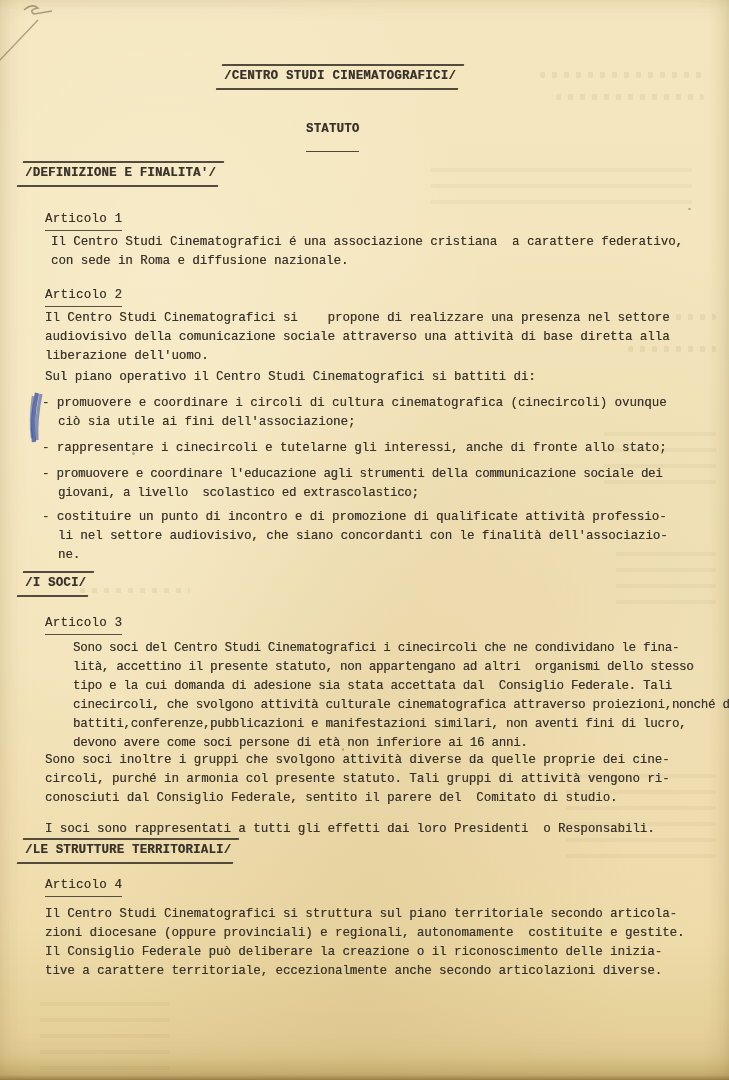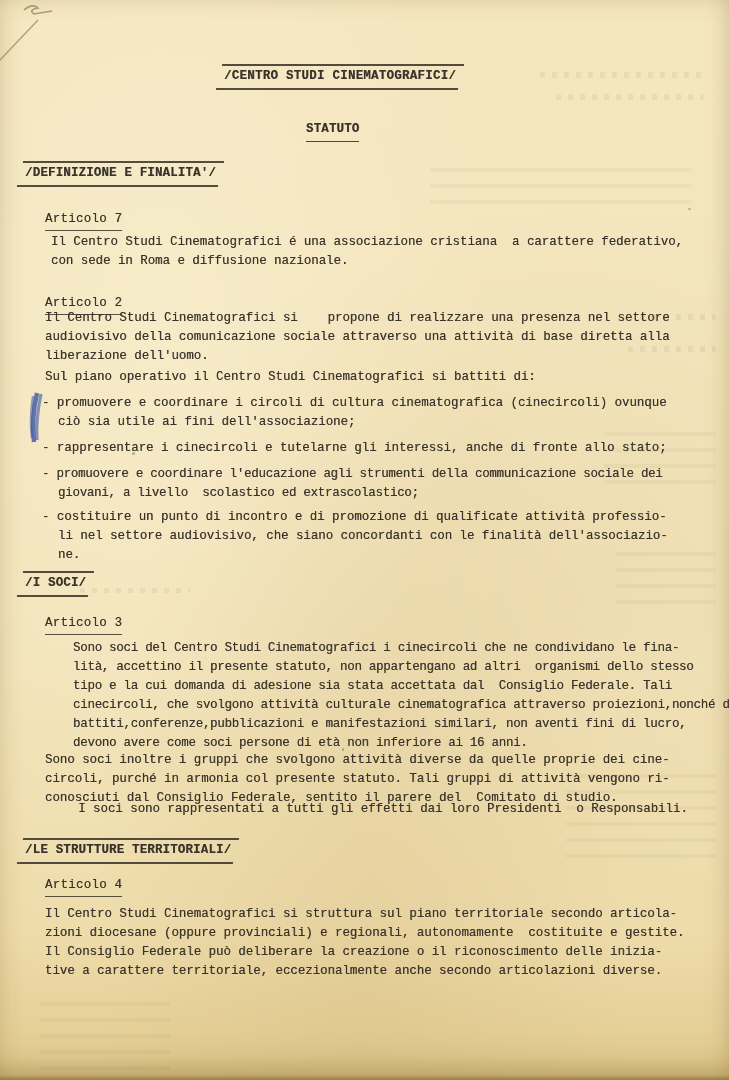--- a/index.html
+++ b/index.html
@@ -35,21 +35,21 @@
     border-top:2px solid rgba(48,42,33,.82);
     border-bottom:2px solid rgba(48,42,33,.82);
     transform:skewX(-14deg);
     padding:1px 5px 2px 5px;
   }
   .slash-head > span{display:inline-block;transform:skewX(14deg);font-weight:bold;letter-spacing:.2px;}
   .title-head > span{letter-spacing:.3px;}
   .underlined{
     display:inline-block;
     border-bottom:1.6px solid rgba(48,42,33,.85);
-    padding-bottom:2px;
+    padding-bottom:12px;
     font-weight:bold;letter-spacing:.2px;
   }
   .art-head{
     display:inline-block;
     border-bottom:1.5px solid rgba(48,42,33,.8);
     padding-bottom:1px;letter-spacing:.3px;
   }
   .bullet{padding-left:16px;text-indent:-16px;}
   .bleed{
     position:absolute;
@@ -103,26 +103,26 @@
 
   <div class="abs ink" style="left:306px;top:120px;">
     <span class="underlined">STATUTO</span>
   </div>
 
   <div class="abs ink" style="left:20px;top:161px;">
     <span class="slash-head"><span>/DEFINIZIONE E FINALITA'/</span></span>
   </div>
 
   <div class="abs ink" style="left:45px;top:210px;">
-    <span class="art-head">Articolo 7</span>
+    <span class="art-head">Articolo 1</span>
   </div>
   <div class="abs ink pre" style="left:51px;top:233px;width:672px;">Il Centro Studi Cinematografici é una associazione cristiana  a carattere federativo,
 con sede in Roma e diffusione nazionale.</div>
 
-  <div class="abs ink" style="left:45px;top:294px;">
+  <div class="abs ink" style="left:45px;top:286px;">
     <span class="art-head">Articolo 2</span>
   </div>
   <div class="abs ink pre" style="left:45px;top:309px;width:672px;">Il Centro Studi Cinematografici si    propone di realizzare una presenza nel settore
 audiovisivo della comunicazione sociale attraverso una attività di base diretta alla
 liberazione dell'uomo.</div>
   <div class="abs ink pre" style="left:45px;top:368px;width:672px;">Sul piano operativo il Centro Studi Cinematografici si battiti di:</div>
 
   <div class="abs ink pre bullet" style="left:42px;top:394px;width:676px;">- promuovere e coordinare i circoli di cultura cinematografica (cinecircoli) ovunque
 ciò sia utile ai fini dell'associazione;</div>
   <div class="abs ink pre bullet" style="left:42px;top:439px;width:676px;">- rappresentare i cinecircoli e tutelarne gli interessi, anche di fronte allo stato;</div>
@@ -141,21 +141,21 @@
   </div>
   <div class="abs ink pre tight" style="left:42px;top:639px;width:684px;margin-left:31px;">Sono soci del Centro Studi Cinematografici i cinecircoli che ne condividano le fina-
 lità, accettino il presente statuto, non appartengano ad altri  organismi dello stesso
 tipo e la cui domanda di adesione sia stata accettata dal  Consiglio Federale. Tali
 cinecircoli, che svolgono attività culturale cinematografica attraverso proiezioni,nonché di-
 battiti,conferenze,pubblicazioni e manifestazioni similari, non aventi fini di lucro,
 devono avere come soci persone di età non inferiore ai 16 anni.</div>
   <div class="abs ink pre" style="left:45px;top:751px;width:676px;">Sono soci inoltre i gruppi che svolgono attività diverse da quelle proprie dei cine-
 circoli, purché in armonia col presente statuto. Tali gruppi di attività vengono ri-
 conosciuti dal Consiglio Federale, sentito il parere del  Comitato di studio.</div>
-  <div class="abs ink pre" style="left:45px;top:800px;width:676px;text-align:center;">I soci sono rappresentati a tutti gli effetti dai loro Presidenti  o Responsabili.</div>
+  <div class="abs ink pre" style="left:45px;top:820px;width:676px;">I soci sono rappresentati a tutti gli effetti dai loro Presidenti  o Responsabili.</div>
 
   <div class="abs ink" style="left:20px;top:838px;">
     <span class="slash-head"><span>/LE STRUTTURE TERRITORIALI/</span></span>
   </div>
 
   <div class="abs ink" style="left:45px;top:876px;">
     <span class="art-head">Articolo 4</span>
   </div>
   <div class="abs ink pre" style="left:45px;top:905px;width:680px;">Il Centro Studi Cinematografici si struttura sul piano territoriale secondo articola-
 zioni diocesane (oppure provinciali) e regionali, autonomamente  costituite e gestite.

